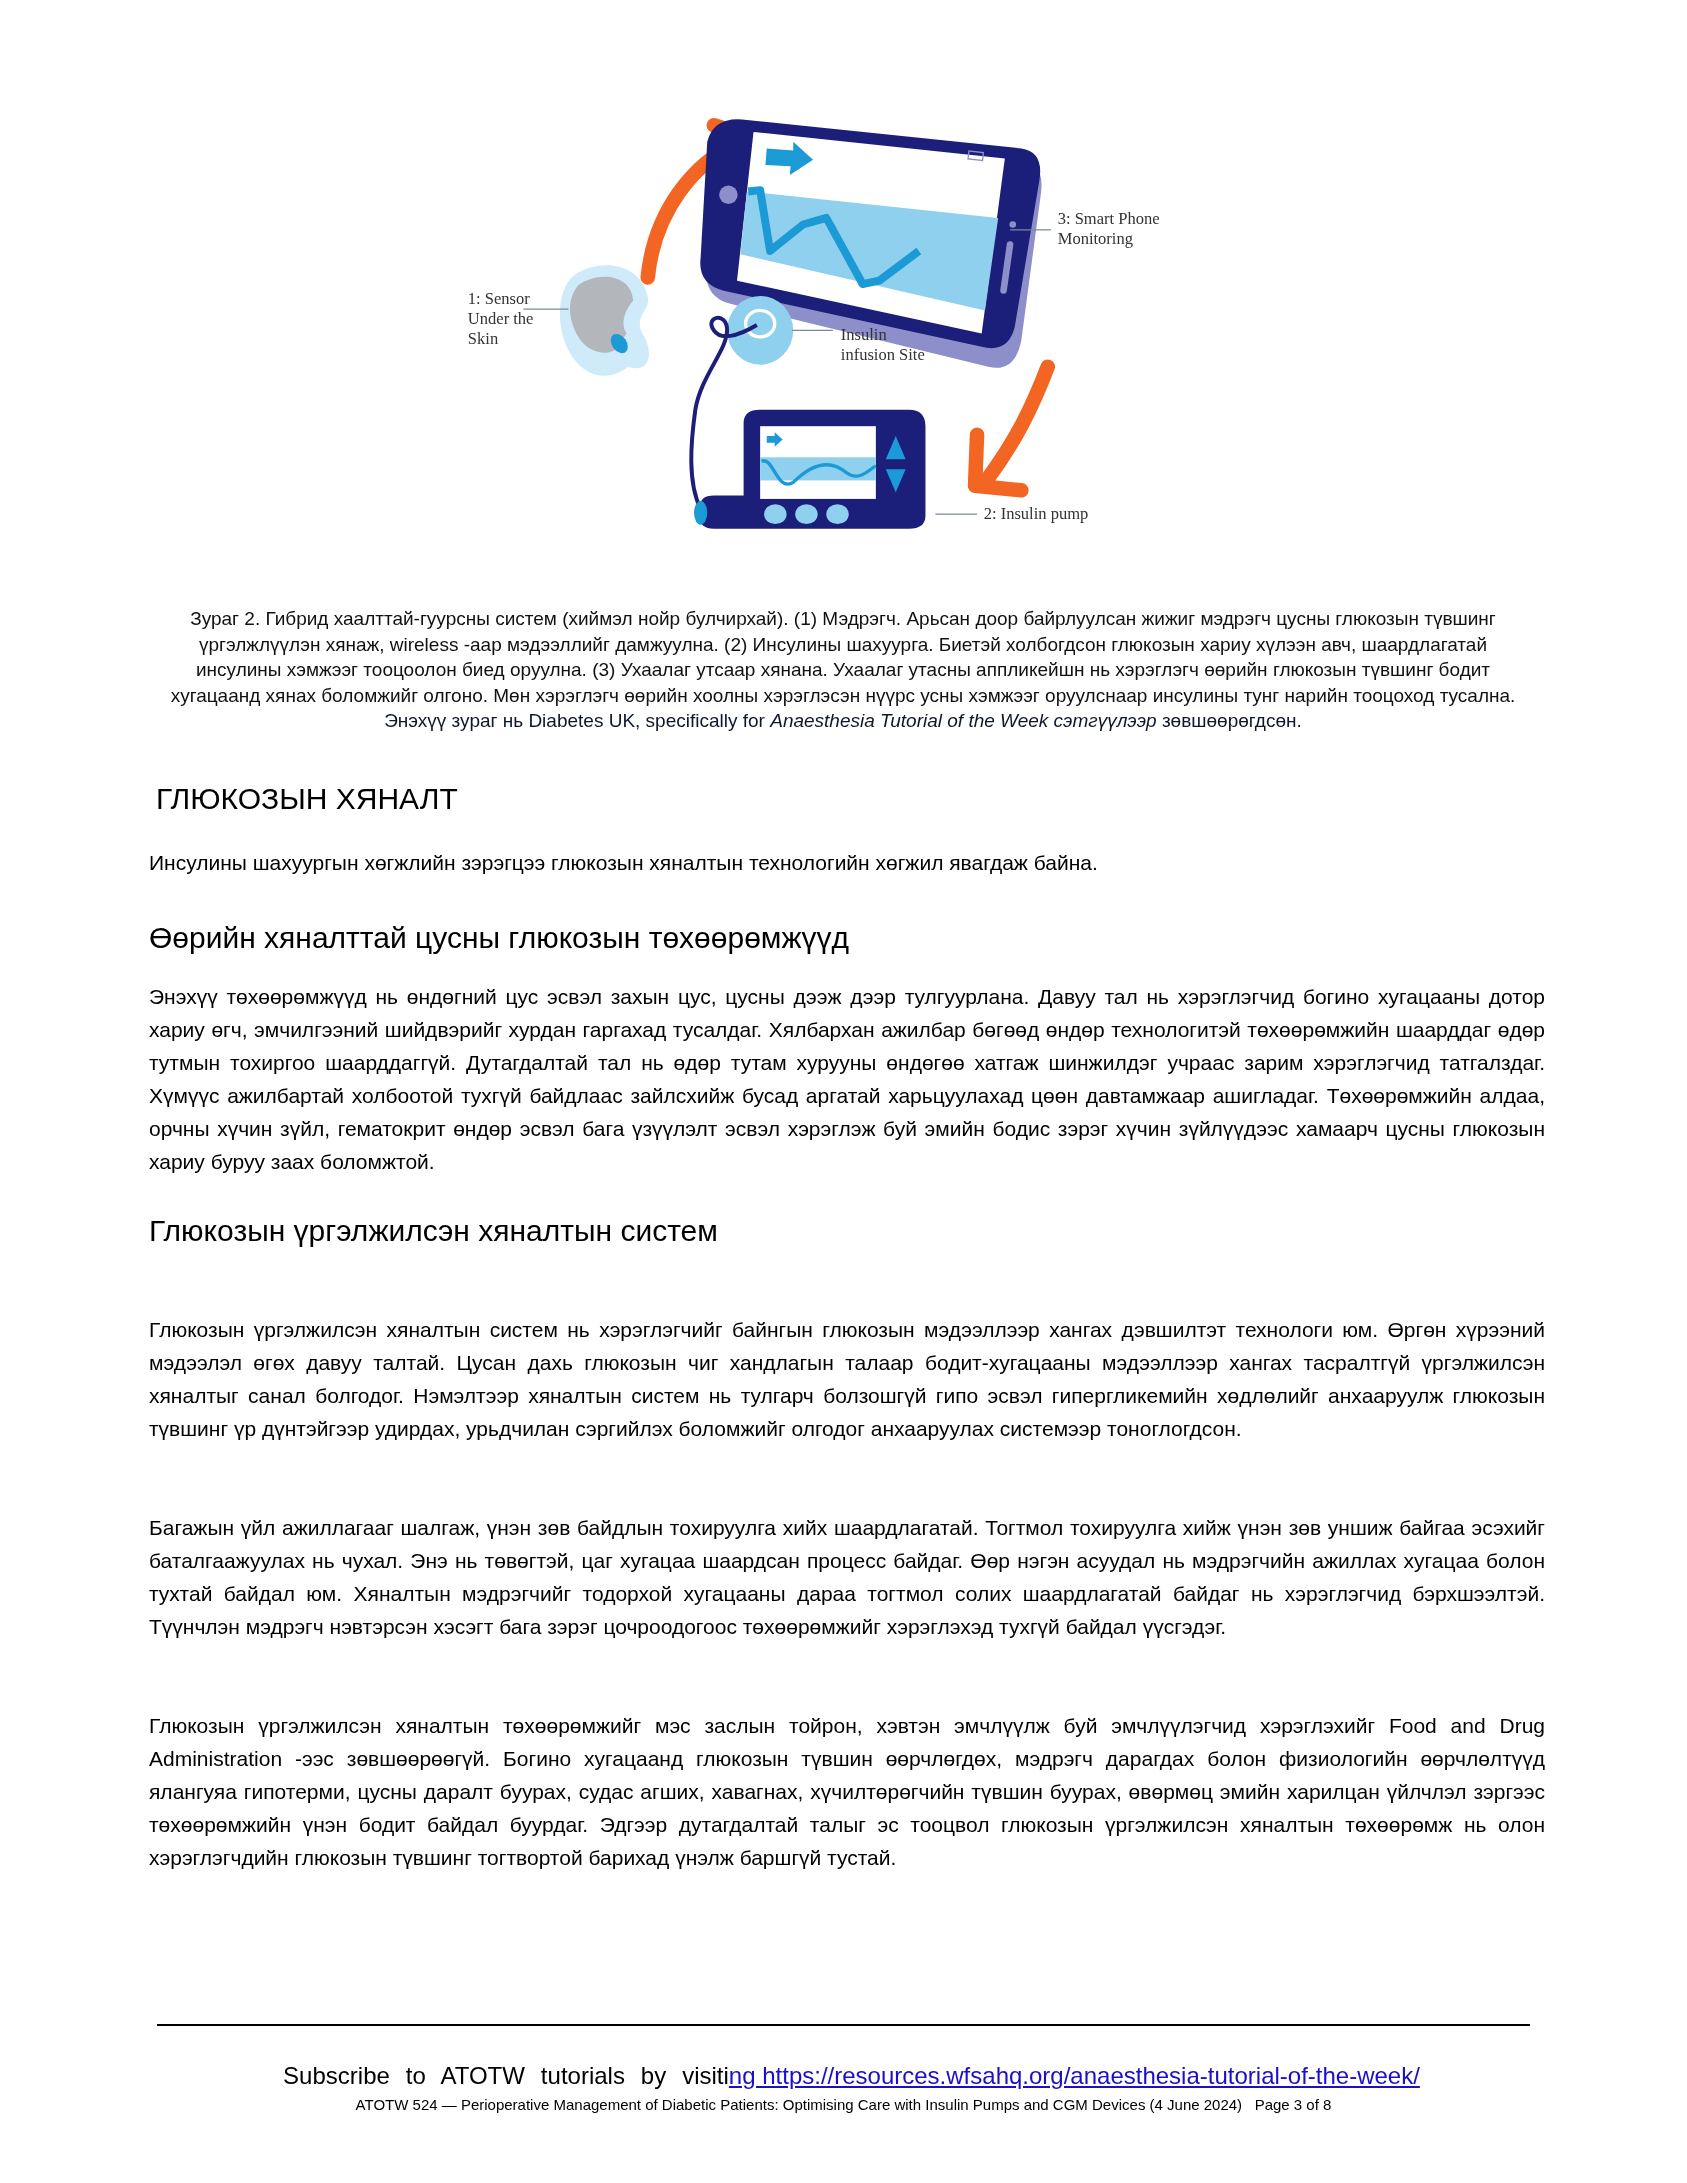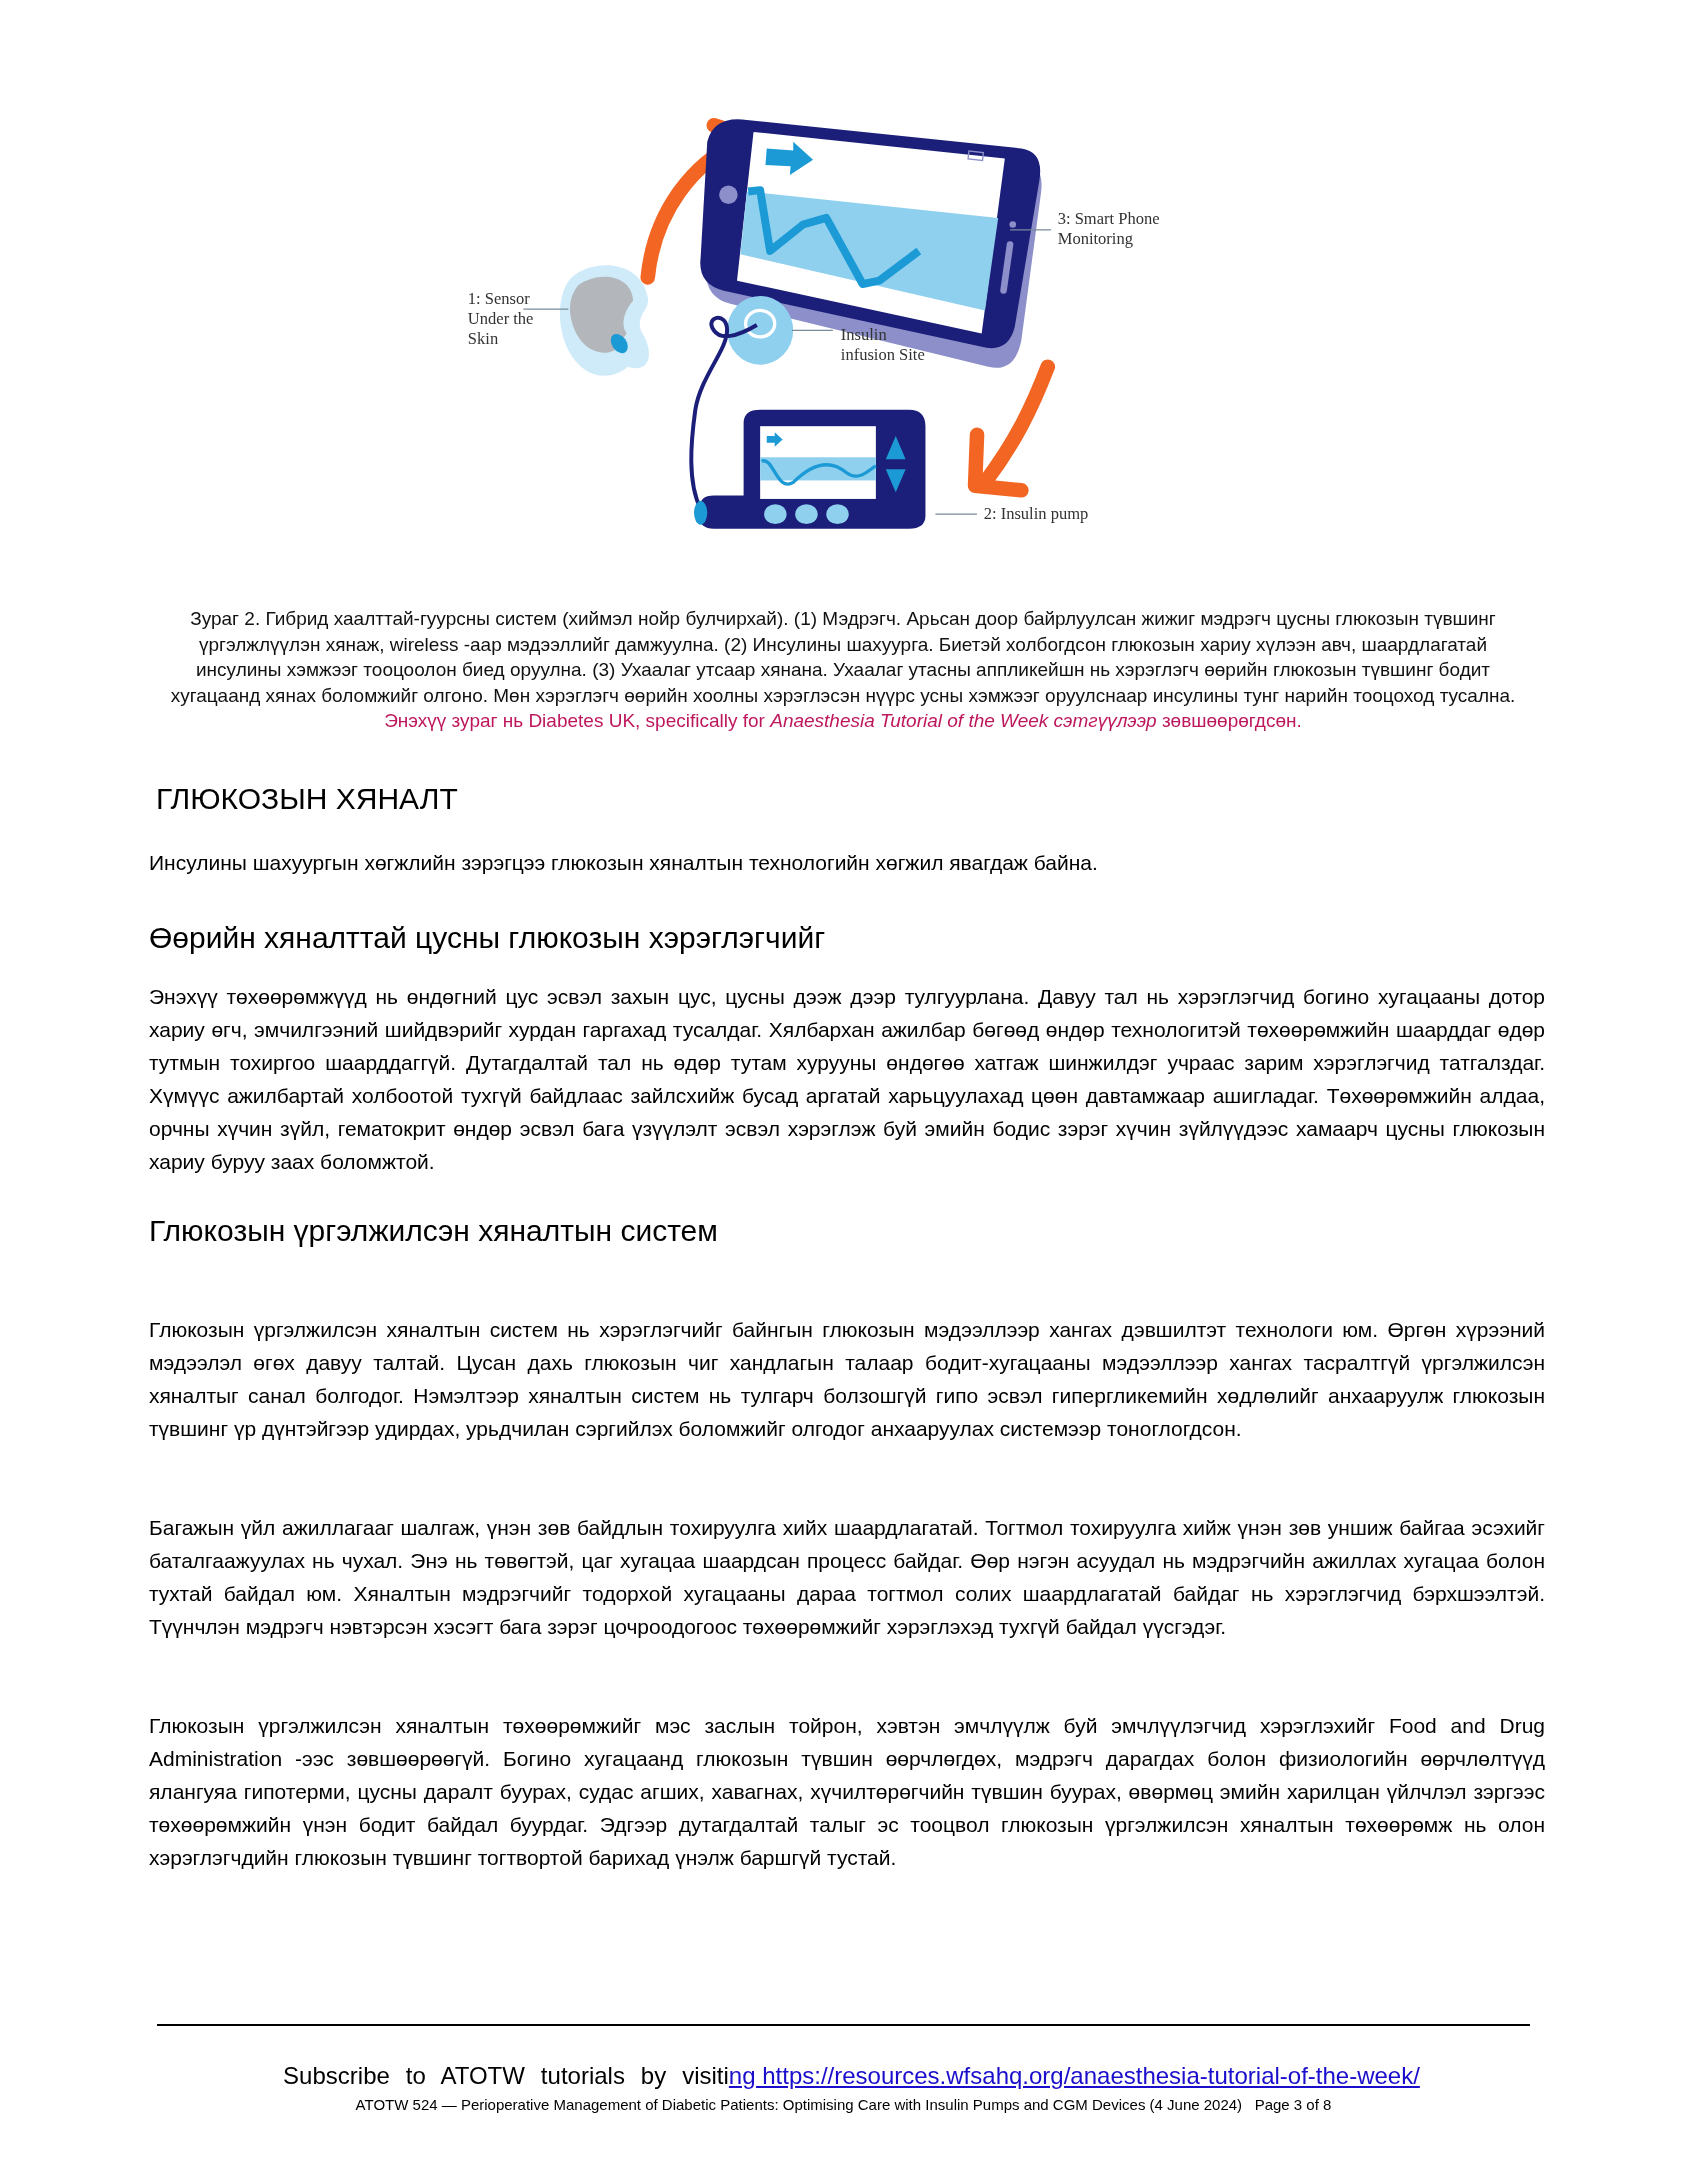--- a/index.html
+++ b/index.html
@@ -3,21 +3,21 @@
 <meta charset="utf-8">
 <style>
   html, body { margin: 0; padding: 0; background: #ffffff; }
   body { width: 1687px; height: 2183px; position: relative; overflow: hidden;
          font-family: "Liberation Sans", sans-serif; color: #000; }
   .figure { position: absolute; left: 370px; top: 112px; width: 939px; height: 430px; }
   .figure svg { width: 100%; height: 100%; }
   .fig-label { font-family: "Liberation Serif", serif; font-size: 25px; fill: #333; }
   .caption { position: absolute; left: 155px; width: 1376px; top: 587px;
              font-size: 19px; line-height: 25.5px; text-align: center; color: #111; }
-  .caption .credit { color: #be185d; text-align: center; }
+  .caption .credit { color: #0f172a; text-align: center; }
   .caption i { }
   .h1 { position: absolute; left: 149px; top: 775px; font-size: 30px; font-weight: normal;
         letter-spacing: 0px; margin: 7px; }
   .intro { position: absolute; left: 149px; top: 851px; font-size: 21px; margin: 0; }
   .h2 { position: absolute; left: 149px; font-size: 30px; font-weight: normal; margin: 0; }
   .para { position: absolute; left: 149px; width: 1396px; font-size: 21px; line-height: 33px;
           text-align: justify; margin: 0; }
   .footer-rule { position: absolute; left: 157px; width: 1373px; top: 2024px; height: 0;
                  border-top: 2px solid #000; }
   .subscribe { position: absolute; left: 8px; width: 1687px; top: 2062px; text-align: center;
@@ -94,21 +94,21 @@
     <line x1="855" y1="608" x2="918" y2="608" stroke="#7a8a9a" stroke-width="2"></line>
     <text class="fig-label" x="928" y="616">2: Insulin pump</text>
   </svg>
 </div>
 
 <p class="caption"><span>Зураг 2. Гибрид хаалттай-гуурсны систем (хиймэл нойр булчирхай). (1) Мэдрэгч. Арьсан доор байрлуулсан жижиг мэдрэгч цусны глюкозын түвшинг үргэлжлүүлэн хянаж, wireless -аар мэдээллийг дамжуулна. (2) Инсулины шахуурга. Биетэй холбогдсон глюкозын хариу хүлээн авч, шаардлагатай инсулины хэмжээг тооцоолон биед оруулна. (3) Ухаалаг утсаар хянана. Ухаалаг утасны аппликейшн нь хэрэглэгч өөрийн глюкозын түвшинг бодит хугацаанд хянах боломжийг олгоно. Мөн хэрэглэгч өөрийн хоолны хэрэглэсэн нүүрс усны хэмжээг оруулснаар инсулины тунг нарийн тооцоход тусална.</span><span class="credit"> Энэхүү зураг нь Diabetes UK, specifically for </span><i class="credit">Anaesthesia Tutorial of the Week сэтгүүлээр</i><span class="credit"> зөвшөөрөгдсөн.</span></p>
 
 <h1 class="h1">ГЛЮКОЗЫН ХЯНАЛТ</h1>
 <p class="intro">Инсулины шахуургын хөгжлийн зэрэгцээ глюкозын хяналтын технологийн хөгжил явагдаж байна.</p>
 
-<h2 class="h2" style="top:921px;">Өөрийн хяналттай цусны глюкозын хэрэглэгчийг</h2>
+<h2 class="h2" style="top:921px;">Өөрийн хяналттай цусны глюкозын төхөөрөмжүүд</h2>
 <p class="para" style="top:980px;">Энэхүү төхөөрөмжүүд нь өндөгний цус эсвэл захын цус, цусны дээж дээр тулгуурлана. Давуу тал нь хэрэглэгчид богино хугацааны дотор хариу өгч, эмчилгээний шийдвэрийг хурдан гаргахад тусалдаг. Хялбархан ажилбар бөгөөд өндөр технологитэй төхөөрөмжийн шаарддаг өдөр тутмын тохиргоо шаарддаггүй. Дутагдалтай тал нь өдөр тутам хурууны өндөгөө хатгаж шинжилдэг учраас зарим хэрэглэгчид татгалздаг. Хүмүүс ажилбартай холбоотой тухгүй байдлаас зайлсхийж бусад аргатай харьцуулахад цөөн давтамжаар ашигладаг. Төхөөрөмжийн алдаа, орчны хүчин зүйл, гематокрит өндөр эсвэл бага үзүүлэлт эсвэл хэрэглэж буй эмийн бодис зэрэг хүчин зүйлүүдээс хамаарч цусны глюкозын хариу буруу заах боломжтой.</p>
 
 <h2 class="h2" style="top:1214px;">Глюкозын үргэлжилсэн хяналтын систем</h2>
 <p class="para" style="top:1313px;">Глюкозын үргэлжилсэн хяналтын систем нь хэрэглэгчийг байнгын глюкозын мэдээллээр хангах дэвшилтэт технологи юм. Өргөн хүрээний мэдээлэл өгөх давуу талтай. Цусан дахь глюкозын чиг хандлагын талаар бодит-хугацааны мэдээллээр хангах тасралтгүй үргэлжилсэн хяналтыг санал болгодог. Нэмэлтээр хяналтын систем нь тулгарч болзошгүй гипо эсвэл гипергликемийн хөдлөлийг анхааруулж глюкозын түвшинг үр дүнтэйгээр удирдах, урьдчилан сэргийлэх боломжийг олгодог анхааруулах системээр тоноглогдсон.</p>
 <p class="para" style="top:1511px;">Багажын үйл ажиллагааг шалгаж, үнэн зөв байдлын тохируулга хийх шаардлагатай. Тогтмол тохируулга хийж үнэн зөв уншиж байгаа эсэхийг баталгаажуулах нь чухал. Энэ нь төвөгтэй, цаг хугацаа шаардсан процесс байдаг. Өөр нэгэн асуудал нь мэдрэгчийн ажиллах хугацаа болон тухтай байдал юм. Хяналтын мэдрэгчийг тодорхой хугацааны дараа тогтмол солих шаардлагатай байдаг нь хэрэглэгчид бэрхшээлтэй. Түүнчлэн мэдрэгч нэвтэрсэн хэсэгт бага зэрэг цочроодогоос төхөөрөмжийг хэрэглэхэд тухгүй байдал үүсгэдэг.</p>
 <p class="para" style="top:1709px;">Глюкозын үргэлжилсэн хяналтын төхөөрөмжийг мэс заслын тойрон, хэвтэн эмчлүүлж буй эмчлүүлэгчид хэрэглэхийг Food and Drug Administration -ээс зөвшөөрөөгүй. Богино хугацаанд глюкозын түвшин өөрчлөгдөх, мэдрэгч дарагдах болон физиологийн өөрчлөлтүүд ялангуяа гипотерми, цусны даралт буурах, судас агших, хавагнах, хүчилтөрөгчийн түвшин буурах, өвөрмөц эмийн харилцан үйлчлэл зэргээс төхөөрөмжийн үнэн бодит байдал буурдаг. Эдгээр дутагдалтай талыг эс тооцвол глюкозын үргэлжилсэн хяналтын төхөөрөмж нь олон хэрэглэгчдийн глюкозын түвшинг тогтвортой барихад үнэлж баршгүй тустай.</p>
 
 <div class="footer-rule"></div>
 <div class="subscribe"><span>Subscribe to ATOTW tutorials by visiti</span><a>ng  https://resources.wfsahq.org/anaesthesia-tutorial-of-the-week/</a></div>
 <div class="citation"><span>ATOTW 524 — Perioperative Management of Diabetic Patients: Optimising Care with Insulin Pumps and CGM Devices (4 June 2024)</span>&nbsp;&nbsp;&nbsp;<span>Page 3 of 8</span></div>

